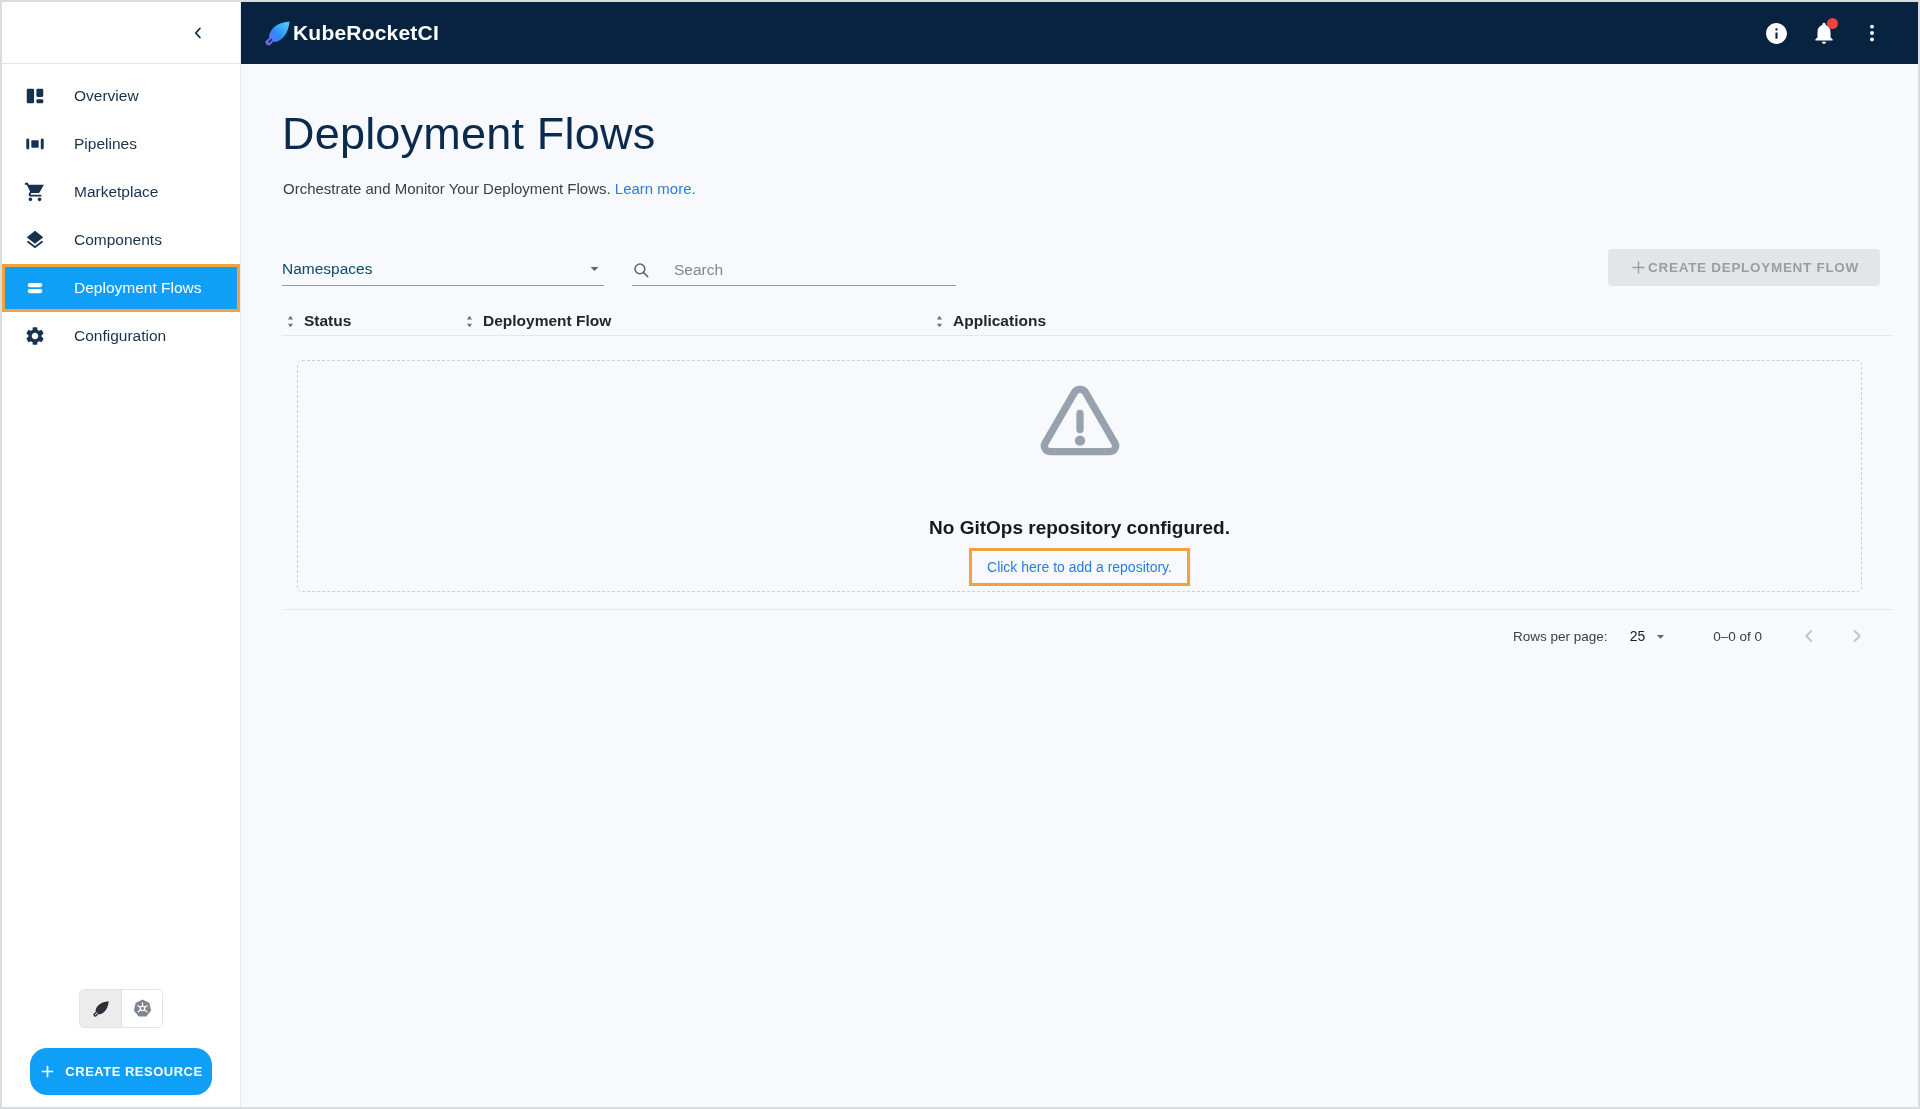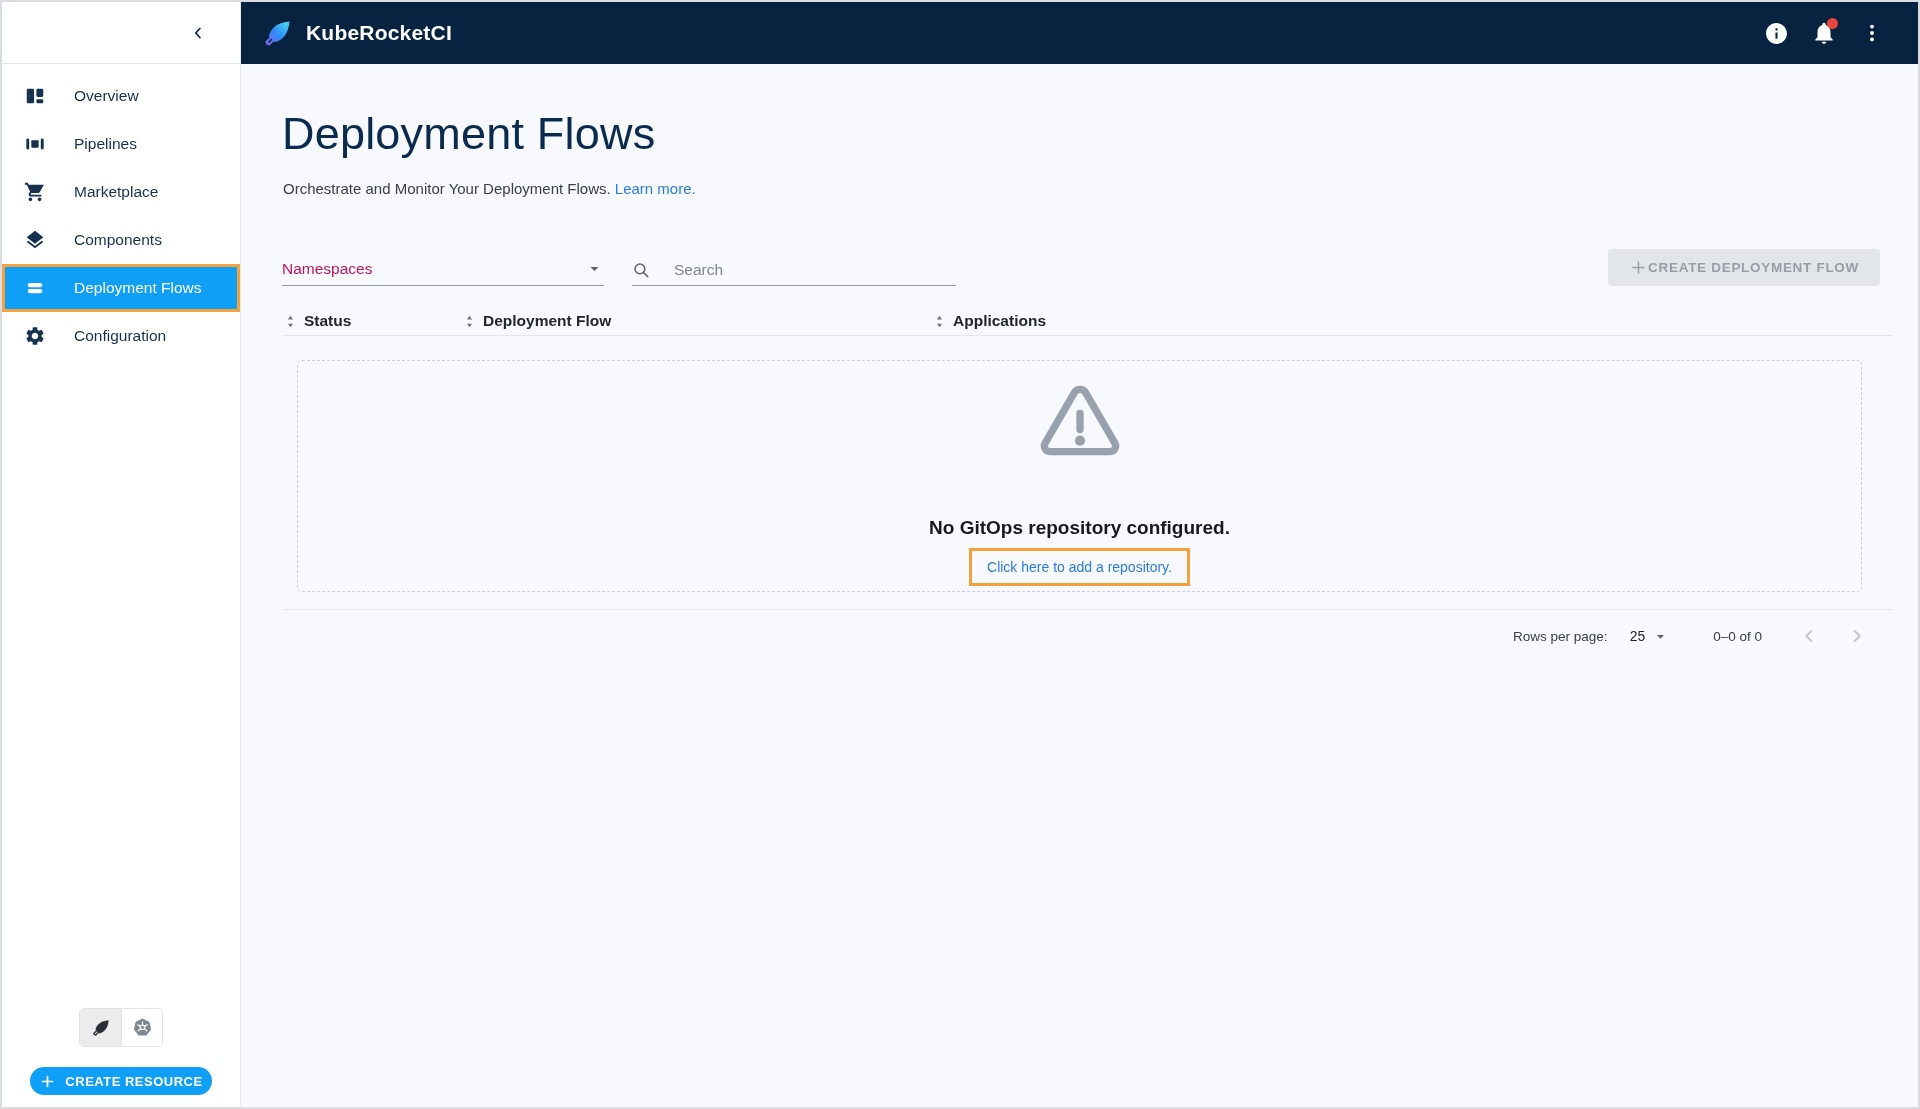--- a/index.html
+++ b/index.html
@@ -5,21 +5,21 @@
 <style>
   * { box-sizing: border-box; }
   body { margin: 0; background: #e9ebee; font-family: "Liberation Sans", sans-serif; }
 
   .frame { position: relative; width: 1920px; height: 1109px; background: #f7f9fc;
            border: 2px solid #d9dde2; overflow: hidden; }
 
   
   .appbar { position: absolute; left: 238px; top: 0; right: 0; height: 62px;
             background: #072340; display: flex; align-items: center; padding: 0 24px 0 22px; z-index: 2; }
-  .brand { display: flex; align-items: center; gap: 13px; }
+  .brand { display: flex; align-items: center; }
   .brand-name { color: #ffffff; font-size: 21px; font-weight: 700; letter-spacing: .2px; }
   .appbar-spacer { flex: 1; }
   .appbar-actions { display: flex; align-items: center; gap: 4px; }
   .icon-btn { width: 44px; height: 44px; border-radius: 50%; border: none; background: transparent;
               display: flex; align-items: center; justify-content: center; cursor: pointer; position: relative; }
   .badge { position: absolute; top: 7px; right: 8px; width: 11px; height: 11px; border-radius: 50%;
            background: #e8453c; }
 
   
   .sidebar { position: absolute; left: 0; top: 0; bottom: 0; width: 239px; background: #fff;
@@ -36,34 +36,34 @@
   .nav-item.active { background: #0f9ff6; border: 3px solid #f2a13c; padding-left: 18px; color: #ffffff; }
   .nav-item.active svg { fill: #ffffff; }
 
   .sidebar-bottom { margin-top: auto; padding-bottom: 12px; display: flex; flex-direction: column;
                     align-items: center; gap: 20px; }
   .toggle-group { display: flex; border: 1px solid #e1e3e6; border-radius: 5px; overflow: hidden; background:#fff; }
   .toggle-btn { width: 41px; height: 37px; border: none; background: #fff; display: flex;
                 align-items: center; justify-content: center; cursor: pointer; }
   .toggle-btn + .toggle-btn { border-left: 1px solid #e1e3e6; }
   .toggle-btn.selected { background: #ececec; }
-  .create-resource-btn { width: 182px; height: 28px; border: none; border-radius: 17px; background: #0f9ff6;
+  .create-resource-btn { width: 182px; height: 47px; border: none; border-radius: 17px; background: #0f9ff6;
                          color: #fff; font-family: inherit; font-size: 13px; font-weight: 700; letter-spacing: .5px;
                          display: flex; align-items: center; justify-content: center; gap: 9px; cursor: pointer; }
 
   
   .main { position: absolute; left: 239px; top: 62px; right: 0; bottom: 0; background: #f7f9fc; }
   .page-title { margin: 44px 0 0 41px; font-size: 45px; font-weight: 500; color: #0b2b4e; letter-spacing: .2px; }
   .subtitle { margin: 20px 0 0 42px; font-size: 15px; color: #3a3f44; }
   .subtitle .link { color: #2b7ce0; text-decoration: none; cursor: pointer; }
 
   .filter-row { position: relative; margin: 39px 25px 0 41px; height: 50px; }
   .ns-field { position: absolute; left: 0; bottom: 0; width: 322px; border-bottom: 1px solid #949a9f;
               padding-bottom: 7px; display: flex; align-items: center; justify-content: space-between;
-              color: #be185d; font-size: 15.5px; cursor: pointer; }
+              color: #0c4a6e; font-size: 15.5px; cursor: pointer; }
   .search-field { position: absolute; left: 350px; bottom: 0; width: 324px; border-bottom: 1px solid #949a9f;
                   padding-bottom: 6px; display: flex; align-items: center; gap: 24px; }
   .search-field input { border: none; outline: none; background: transparent; font-family: inherit;
                         font-size: 15.5px; color: #202124; width: 100%; padding: 0; }
   .search-field input::placeholder { color: #82878c; opacity: 1; }
   .create-flow-btn { position: absolute; right: 13px; bottom: 0; height: 37px; padding: 0 21px;
                      background: #e3e6e9; border: none; border-radius: 4px; color: #989ea5;
                      font-family: inherit; font-size: 13.5px; font-weight: 700; letter-spacing: .7px;
                      display: flex; align-items: center; cursor: default; }
 

